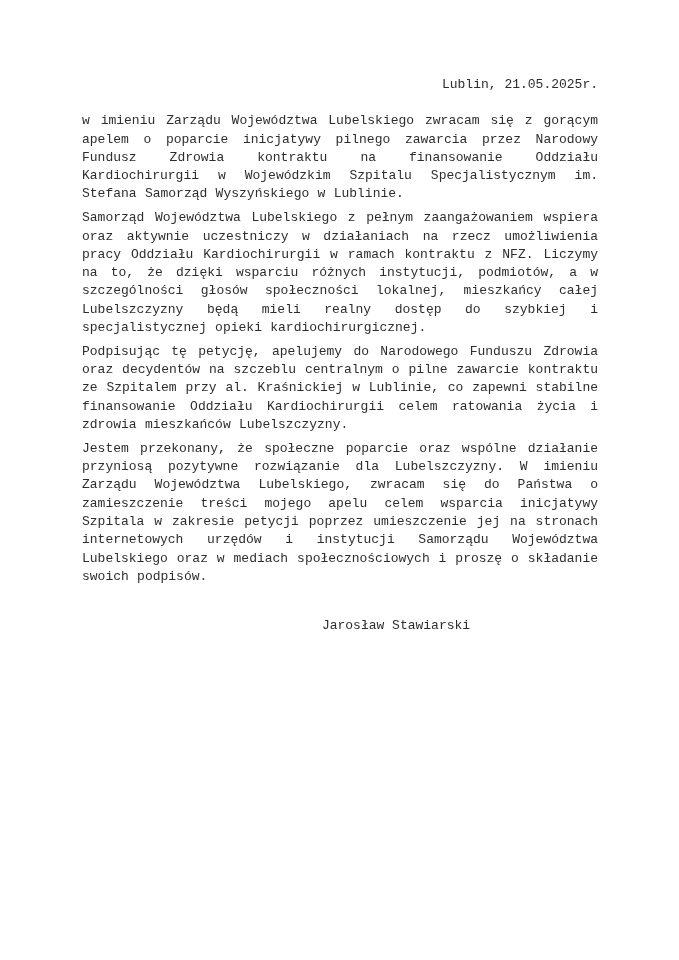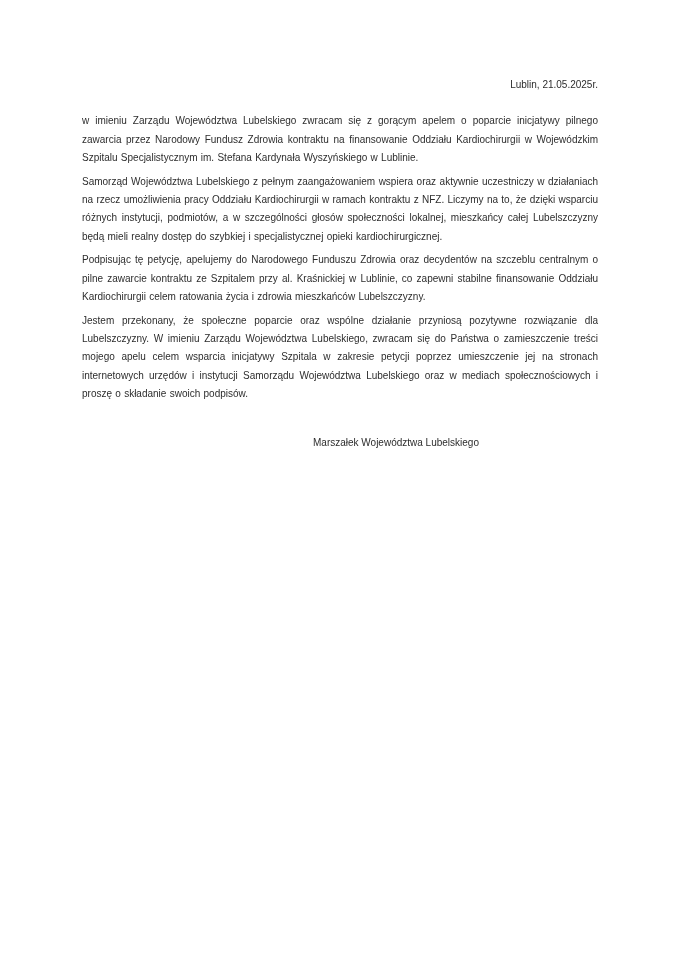--- a/index.html
+++ b/index.html
@@ -7,23 +7,23 @@
     margin: 0;
     padding: 0;
     background: #ffffff;
   }
   .page {
     position: relative;
     width: 679px;
     height: 960px;
     background: #ffffff;
     overflow: hidden;
-    font-family: Liberation Sans, sans-serif;
+    font-family: Liberation Mono, monospace;
     color: #2d2d2d;
-    font-size: 10px;
+    font-size: 13px;
     line-height: 18.3px;
     -webkit-font-smoothing: antialiased;
   }
   .letter-body {
     position: absolute;
     top: 0; left: 0; right: 0; bottom: 0;
     padding: 76px 81px 0 82px;
     box-sizing: border-box;
   }
   .date-line {
@@ -53,28 +53,28 @@
 </style>
 </head>
 <body>
 
 <div class="page">
   <div class="letter-body">
 
     <div class="date-line">Lublin, 21.05.2025r.</div>
 
 
-    <p class="para">w imieniu Zarządu Województwa Lubelskiego zwracam się z gorącym apelem o poparcie inicjatywy pilnego zawarcia przez Narodowy Fundusz Zdrowia kontraktu na finansowanie Oddziału Kardiochirurgii w Wojewódzkim Szpitalu Specjalistycznym im. Stefana Kardynała Wyszyńskiego w Lublinie.</p>
+    <p class="para">w imieniu Zarządu Województwa Lubelskiego zwracam się z gorącym apelem o poparcie inicjatywy pilnego zawarcia przez Narodowy Fundusz Zdrowia kontraktu na finansowanie Oddziału Kardiochirurgii w Wojewódzkim Szpitalu Specjalistycznym im. Stefana Samorząd Wyszyńskiego w Lublinie.</p>
 
 
     <p class="para">Samorząd Województwa Lubelskiego z pełnym zaangażowaniem wspiera oraz aktywnie uczestniczy w działaniach na rzecz umożliwienia pracy Oddziału Kardiochirurgii w ramach kontraktu z NFZ. Liczymy na to, że dzięki wsparciu różnych instytucji, podmiotów, a w szczególności głosów społeczności lokalnej, mieszkańcy całej Lubelszczyzny będą mieli realny dostęp do szybkiej i specjalistycznej opieki kardiochirurgicznej.</p>
 
     <p class="para">Podpisując tę petycję, apelujemy do Narodowego Funduszu Zdrowia oraz decydentów na szczeblu centralnym o pilne zawarcie kontraktu ze Szpitalem przy al. Kraśnickiej w Lublinie, co zapewni stabilne finansowanie Oddziału Kardiochirurgii celem ratowania życia i zdrowia mieszkańców Lubelszczyzny.</p>
 
     <p class="para">Jestem przekonany,  że społeczne poparcie oraz wspólne działanie przyniosą pozytywne rozwiązanie dla Lubelszczyzny. W imieniu Zarządu Województwa Lubelskiego, zwracam się do Państwa o zamieszczenie treści mojego apelu celem wsparcia  inicjatywy Szpitala w zakresie petycji  poprzez umieszczenie jej na stronach internetowych urzędów i instytucji Samorządu Województwa Lubelskiego oraz w mediach społecznościowych i proszę o składanie swoich podpisów.</p>
 
 
     <div class="signature-block">
-      <p class="signature-title">Marszałek Województwa Lubelskiego</p>
+      <p class="signature-name">Jarosław Stawiarski</p>
     </div>
 
   </div>
 </div>
 
 </body></html>

